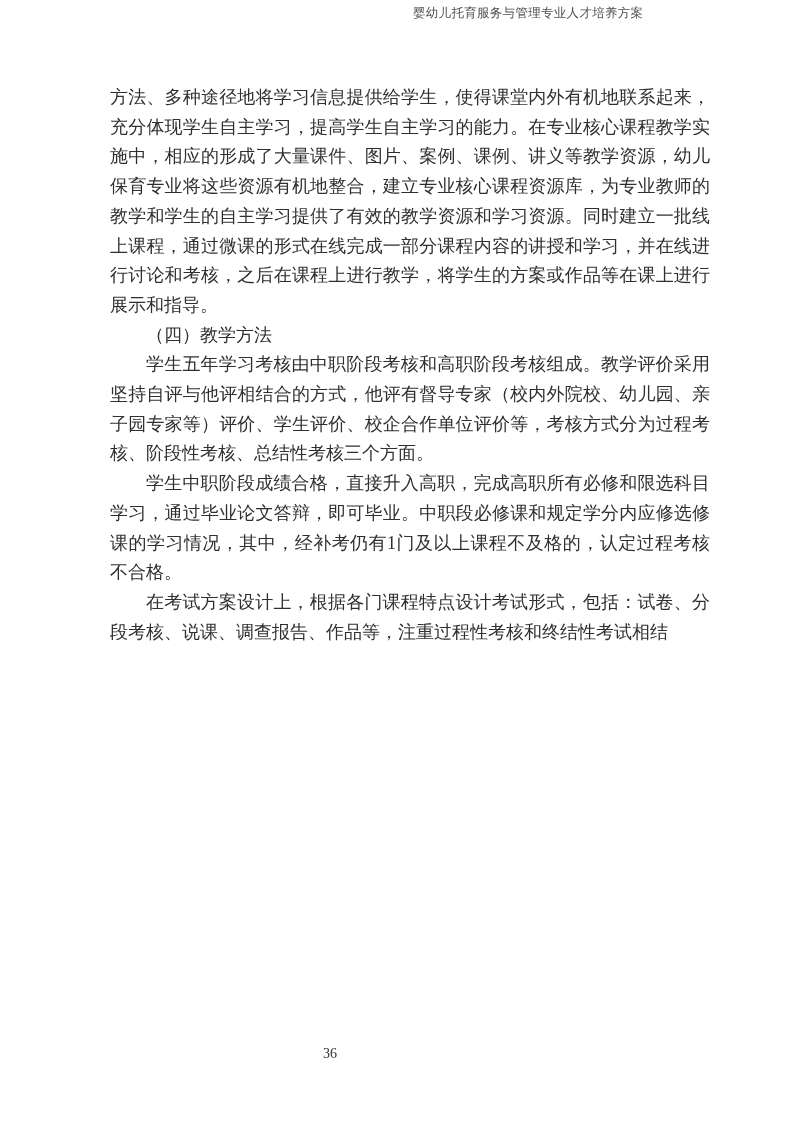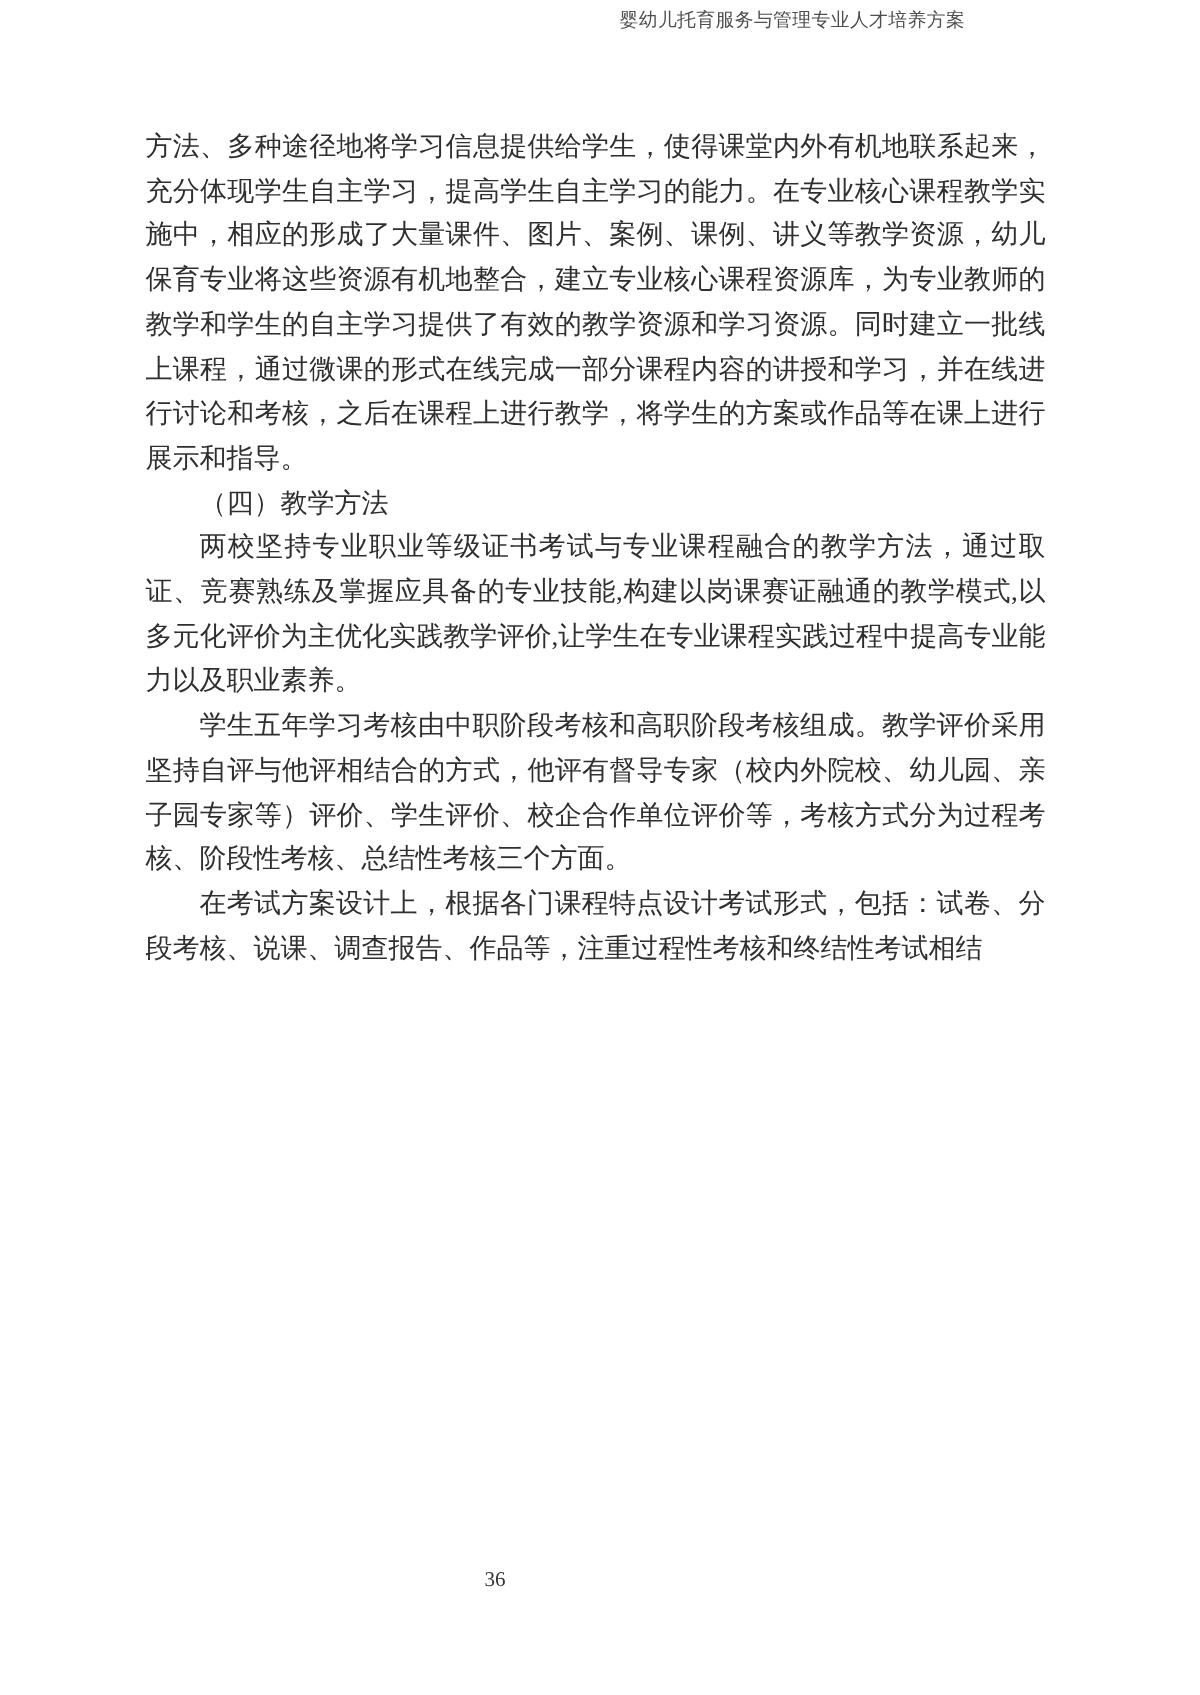--- a/index.html
+++ b/index.html
@@ -17,21 +17,21 @@
     top: 5px;
     left: 413px;
     font-size: 12.5px;
     letter-spacing: 0.3px;
     color: #4f4f4f;
     white-space: nowrap;
   }
   .page-body {
     position: absolute;
     top: 83px;
-    left: 97px;
+    left: 110px;
     width: 600px;
     font-size: 18px;
     line-height: 29.7px;
     color: #2f2f2f;
     text-align: justify;
   }
   .page-body p { margin: 0; }
   .page-body p.cont { text-indent: 0; }
   .page-body p.para { text-indent: 2em; }
   .page-body p.heading { text-indent: 2em; font-weight: normal; }
@@ -48,20 +48,20 @@
 </head>
 <body>
 
 <div class="page">
 
   <div class="page-header">婴幼儿托育服务与管理专业人才培养方案</div>
 
   <main class="page-body">
       <p class="cont">方法、多种途径地将学习信息提供给学生，使得课堂内外有机地联系起来，充分体现学生自主学习，提高学生自主学习的能力。在专业核心课程教学实施中，相应的形成了大量课件、图片、案例、课例、讲义等教学资源，幼儿保育专业将这些资源有机地整合，建立专业核心课程资源库，为专业教师的教学和学生的自主学习提供了有效的教学资源和学习资源。同时建立一批线上课程，通过微课的形式在线完成一部分课程内容的讲授和学习，并在线进行讨论和考核，之后在课程上进行教学，将学生的方案或作品等在课上进行展示和指导。</p>
       <p class="heading">（四）教学方法</p>
-      <p class="para">两校坚持专业职业等级证书考试与专业课程融合的教学方法，通过取证、竞赛熟练及掌握应具备的专业技能,构建以岗课赛证融通的教学模式,以多元化评价为主优化实践教学评价,让学生在专业课程实践过程中提高专业能力以及职业素养。</p>
       <p class="para">学生五年学习考核由中职阶段考核和高职阶段考核组成。教学评价采用坚持自评与他评相结合的方式，他评有督导专家（校内外院校、幼儿园、亲子园专家等）评价、学生评价、校企合作单位评价等，考核方式分为过程考核、阶段性考核、总结性考核三个方面。</p>
+      <p class="para">学生中职阶段成绩合格，直接升入高职，完成高职所有必修和限选科目学习，通过毕业论文答辩，即可毕业。中职段必修课和规定学分内应修选修课的学习情况，其中，经补考仍有1门及以上课程不及格的，认定过程考核不合格。</p>
       <p class="para">在考试方案设计上，根据各门课程特点设计考试形式，包括：试卷、分段考核、说课、调查报告、作品等，注重过程性考核和终结性考试相结</p>
     </main>
 
   <div class="page-footer">36</div>
 
 </div>
 
 </body></html>

